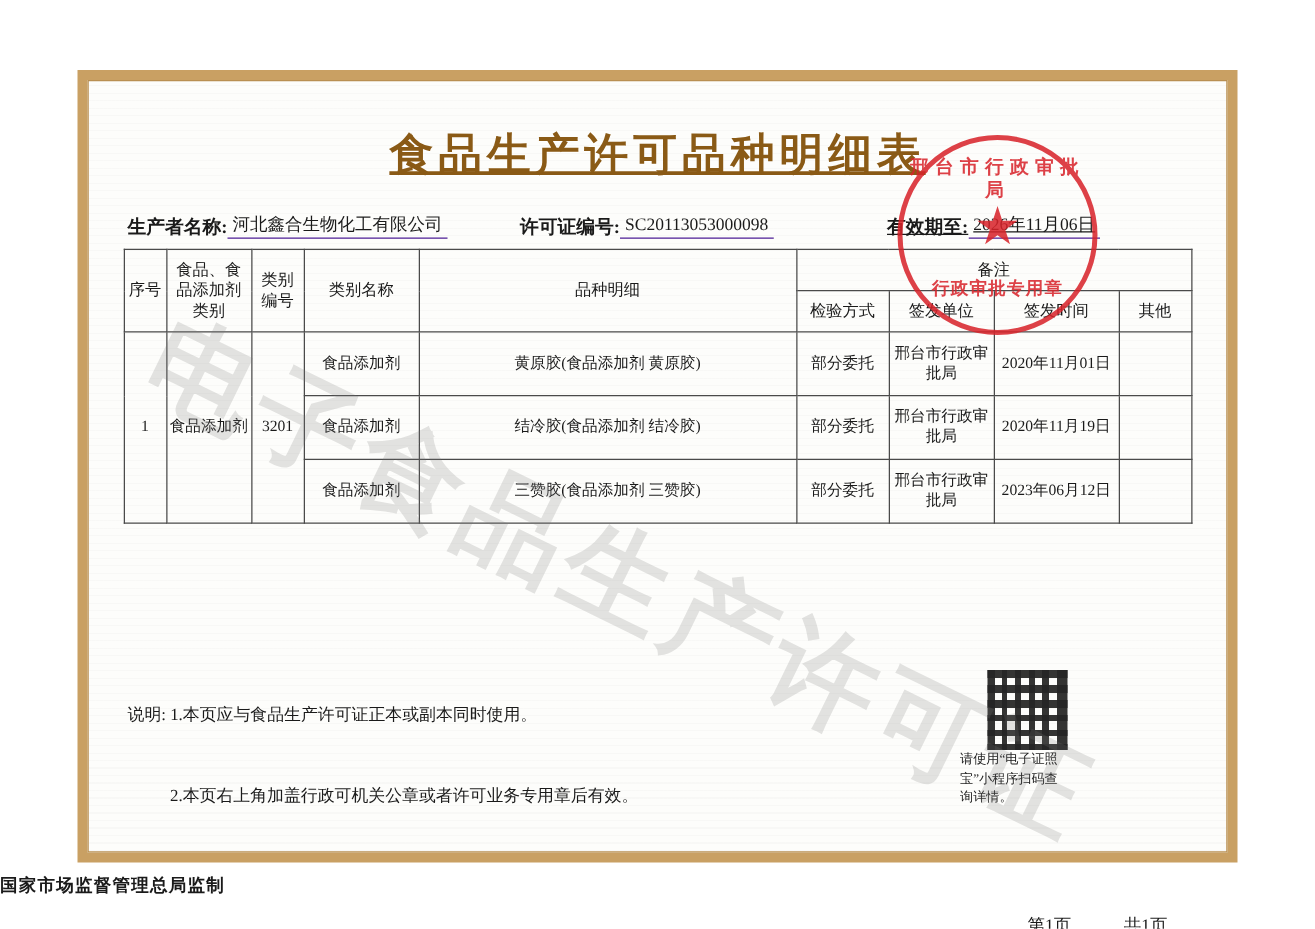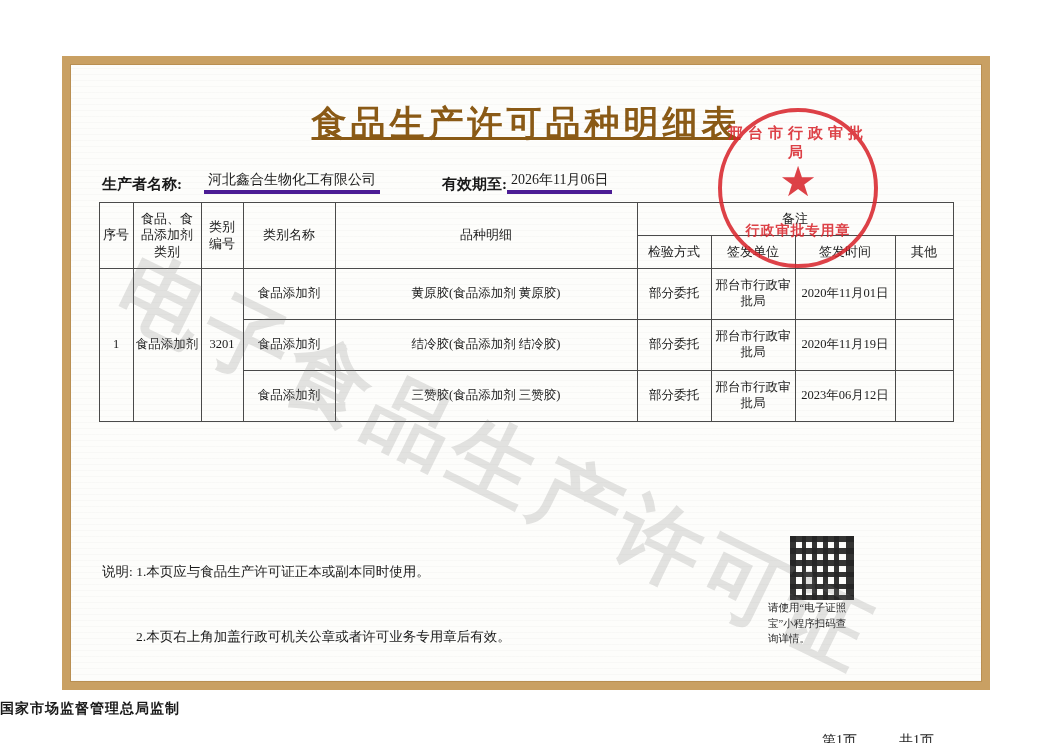--- a/index.html
+++ b/index.html
@@ -65,28 +65,28 @@
   .meta-row {
     position: relative;
     display: flex;
     align-items: flex-end;
     margin: 24px 22px 8px 22px;
     font-size: 14.5px;
   }
   .meta-block { display: flex; align-items: flex-end; }
   .meta-label { font-weight: bold; font-size: 15px; white-space: nowrap; }
   .meta-value {
-    border-bottom: 4px solid #4c1d95;
+    border-bottom: 1px solid #4c1d95;
     padding: 0 4px 1px 4px;
     white-space: nowrap;
     font-size: 14px;
   }
-  .meta-producer { flex: 0 0 auto; gap: 22px; }
+  .meta-producer { flex: 0 0 auto; }
   .meta-license { margin-left: 58px; flex: 0 0 auto; }
-  .meta-valid { margin-left: 62px; flex: 0 0 auto; }
+  .meta-valid { margin-left: 91px; flex: 0 0 auto; text-decoration: underline; }
 
   table.main {
     width: 854px;
     margin: 6px auto 0 auto;
     border-collapse: collapse;
     table-layout: fixed;
     font-size: 12.5px;
   }
   table.main th, table.main td {
     border: 1px solid #4a4a4a;
@@ -236,20 +236,24 @@
 
   <div class="content">
 
     <div class="doc-title">食品生产许可品种明细表</div>
 
     <div class="meta-row">
       <div class="meta-block meta-producer">
         <span class="meta-label">生产者名称:</span>
         <span class="meta-value">河北鑫合生物化工有限公司</span>
       </div>
+      <div class="meta-block meta-license">
+        <span class="meta-label">许可证编号:</span>
+        <span class="meta-value">SC20113053000098</span>
+      </div>
       <div class="meta-block meta-valid">
         <span class="meta-label">有效期至:</span>
         <span class="meta-value">2026年11月06日</span>
       </div>
     </div>
 
     <table class="main">
       <colgroup>
         <col class="col-seq">
           <col class="col-cat">

